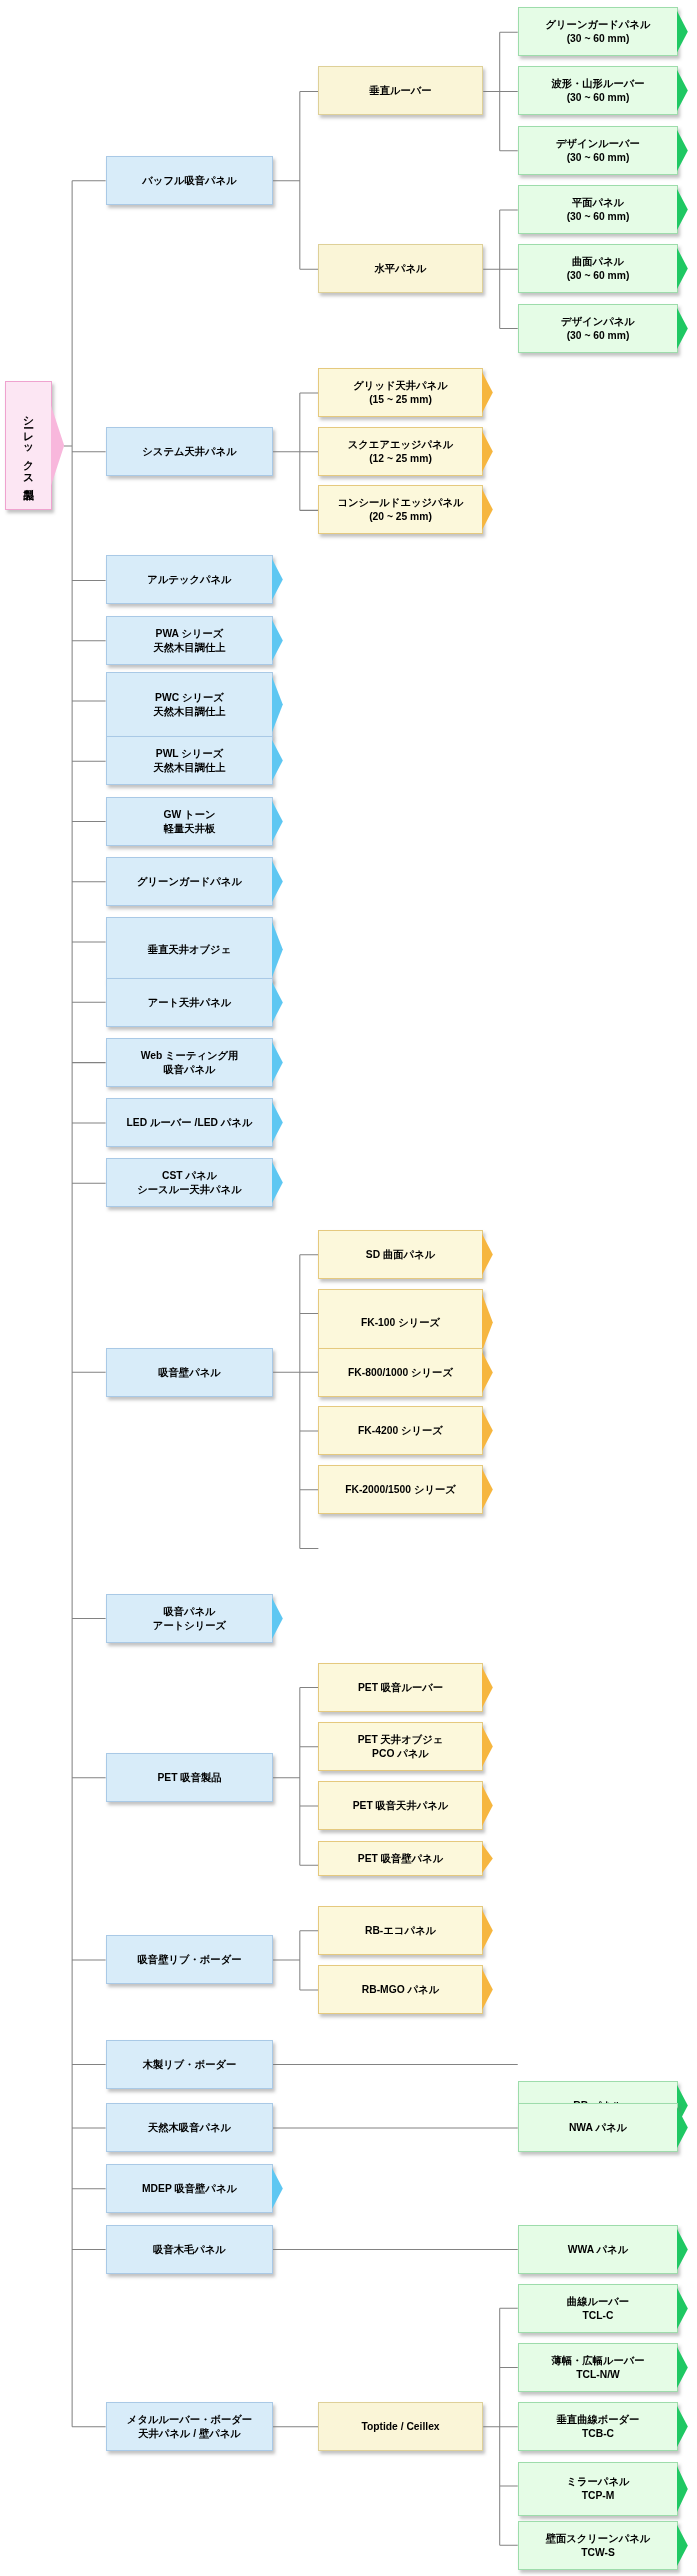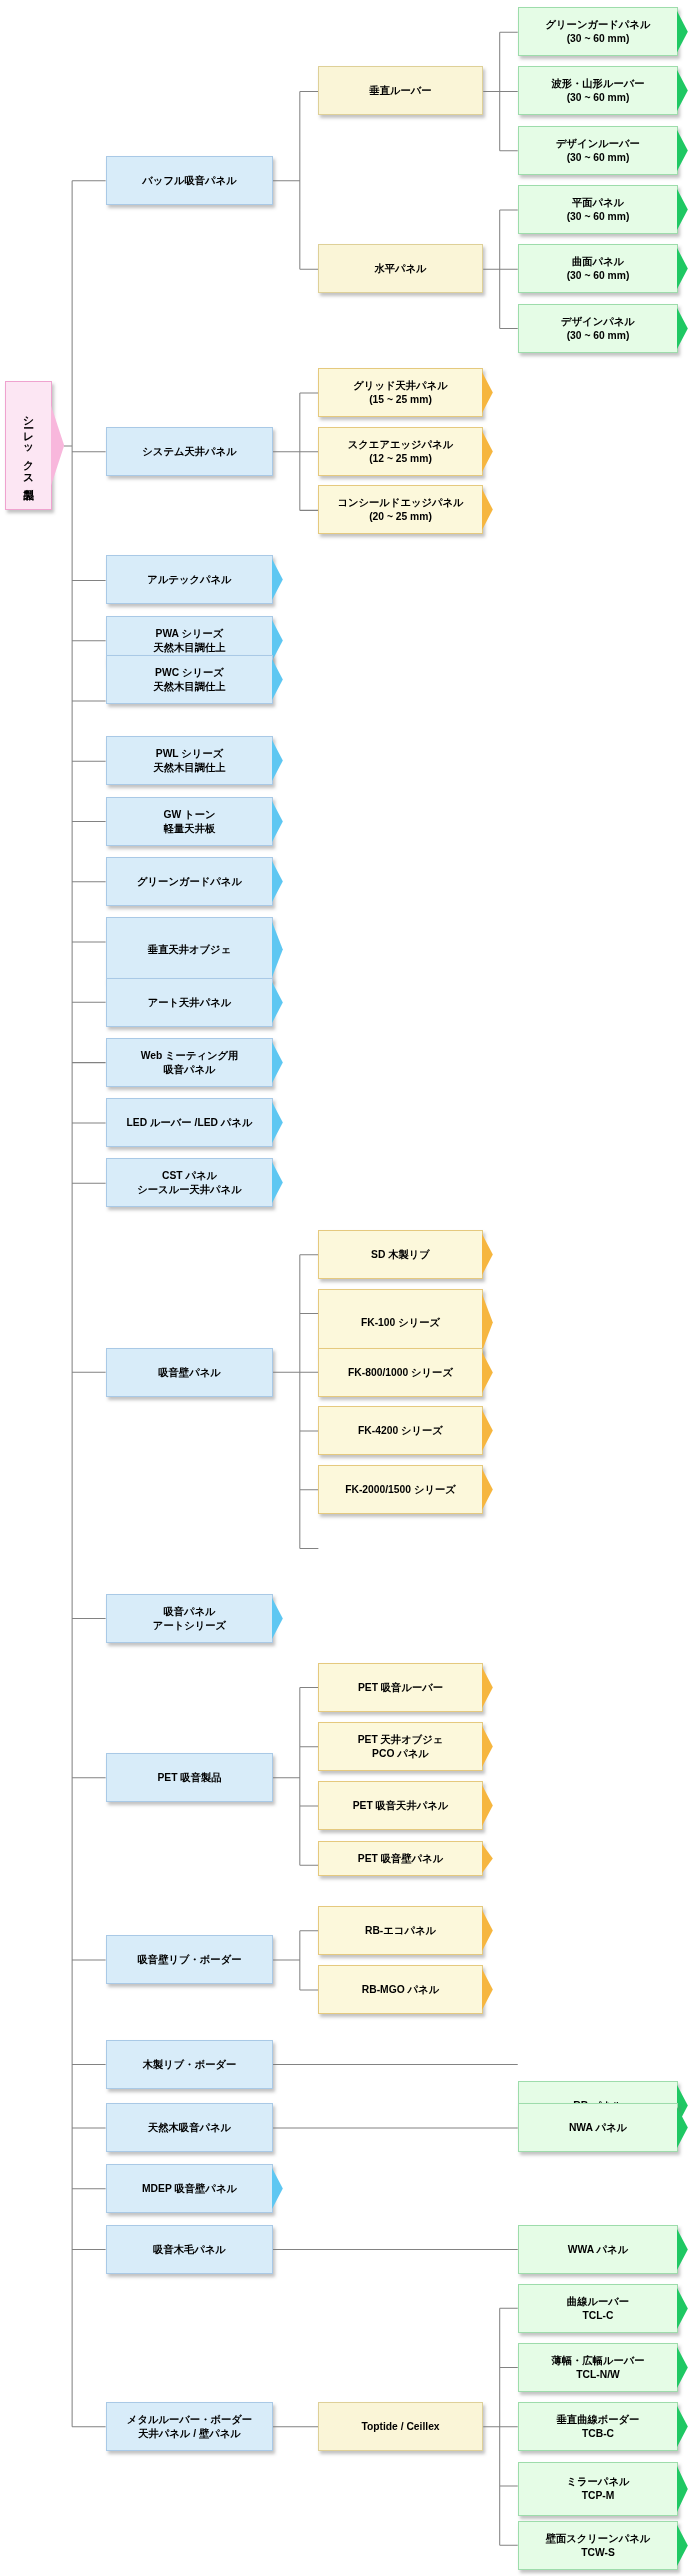--- a/index.html
+++ b/index.html
@@ -57,21 +57,21 @@
     </div>
     <div class="node" style="left: 106px; top: 555px; width: 167px; height: 49px; background: linear-gradient(rgb(216, 236, 249) 0%, rgb(216, 236, 249) 100%); border-color: rgb(169, 201, 230);">
       <div class="ln">アルテックパネル</div>
       <span class="arrow" style="background: rgb(94, 199, 242);"></span>
     </div>
     <div class="node" style="left: 106px; top: 616px; width: 167px; height: 49px; background: linear-gradient(rgb(216, 236, 249) 0%, rgb(216, 236, 249) 100%); border-color: rgb(169, 201, 230);">
       <div class="ln">PWA シリーズ</div>
       <div class="ln">天然木目調仕上</div>
       <span class="arrow" style="background: rgb(94, 199, 242);"></span>
     </div>
-    <div class="node" style="left: 106px; top: 655px; width: 167px; height: 49px; background: linear-gradient(rgb(216, 236, 249) 0%, rgb(216, 236, 249) 100%); border-color: rgb(169, 201, 230);">
+    <div class="node" style="left: 106px; top: 672px; width: 167px; height: 65px; background: linear-gradient(rgb(216, 236, 249) 0%, rgb(216, 236, 249) 100%); border-color: rgb(169, 201, 230);">
       <div class="ln">PWC シリーズ</div>
       <div class="ln">天然木目調仕上</div>
       <span class="arrow" style="background: rgb(94, 199, 242);"></span>
     </div>
     <div class="node" style="left: 106px; top: 736px; width: 167px; height: 49px; background: linear-gradient(rgb(216, 236, 249) 0%, rgb(216, 236, 249) 100%); border-color: rgb(169, 201, 230);">
       <div class="ln">PWL シリーズ</div>
       <div class="ln">天然木目調仕上</div>
       <span class="arrow" style="background: rgb(94, 199, 242);"></span>
     </div>
     <div class="node" style="left: 106px; top: 797px; width: 167px; height: 49px; background: linear-gradient(rgb(216, 236, 249) 0%, rgb(216, 236, 249) 100%); border-color: rgb(169, 201, 230);">
@@ -154,21 +154,21 @@
       <div class="ln">スクエアエッジパネル</div>
       <div class="ln">(12 ~ 25 mm)</div>
       <span class="arrow" style="background: rgb(246, 182, 63);"></span>
     </div>
     <div class="node" style="left: 318px; top: 485px; width: 165px; height: 49px; background: linear-gradient(rgb(252, 248, 219) 0%, rgb(252, 248, 219) 100%); border-color: rgb(229, 201, 126);">
       <div class="ln">コンシールドエッジパネル</div>
       <div class="ln">(20 ~ 25 mm)</div>
       <span class="arrow" style="background: rgb(246, 182, 63);"></span>
     </div>
     <div class="node" style="left: 318px; top: 1230px; width: 165px; height: 49px; background: linear-gradient(rgb(252, 248, 219) 0%, rgb(252, 248, 219) 100%); border-color: rgb(229, 201, 126);">
-      <div class="ln">SD 木製リブ</div>
+      <div class="ln">SD 曲面パネル</div>
       <span class="arrow" style="background: rgb(246, 182, 63);"></span>
     </div>
     <div class="node" style="left: 318px; top: 1289px; width: 165px; height: 67px; background: linear-gradient(rgb(252, 248, 219) 0%, rgb(252, 248, 219) 100%); border-color: rgb(229, 201, 126);">
       <div class="ln">FK-100 シリーズ</div>
       <span class="arrow" style="background: rgb(246, 182, 63);"></span>
     </div>
     <div class="node" style="left: 318px; top: 1348px; width: 165px; height: 49px; background: linear-gradient(rgb(252, 248, 219) 0%, rgb(252, 248, 219) 100%); border-color: rgb(229, 201, 126);">
       <div class="ln">FK-800/1000 シリーズ</div>
       <span class="arrow" style="background: rgb(246, 182, 63);"></span>
     </div>

